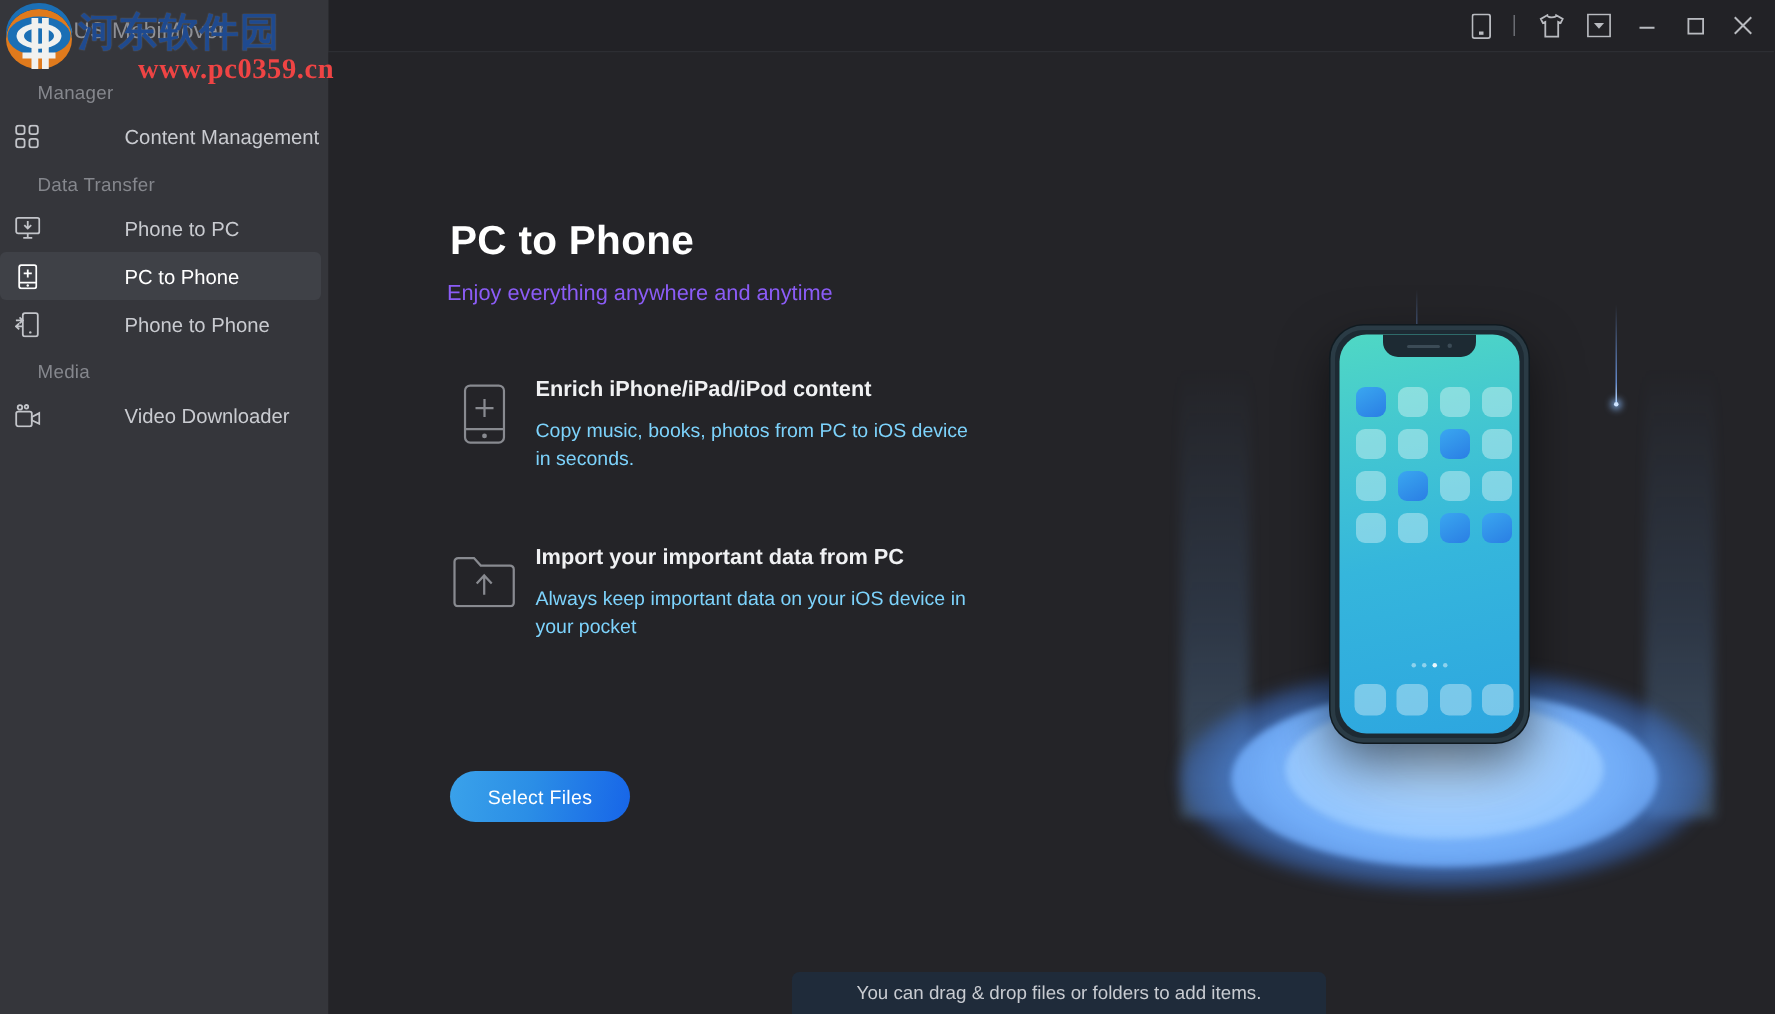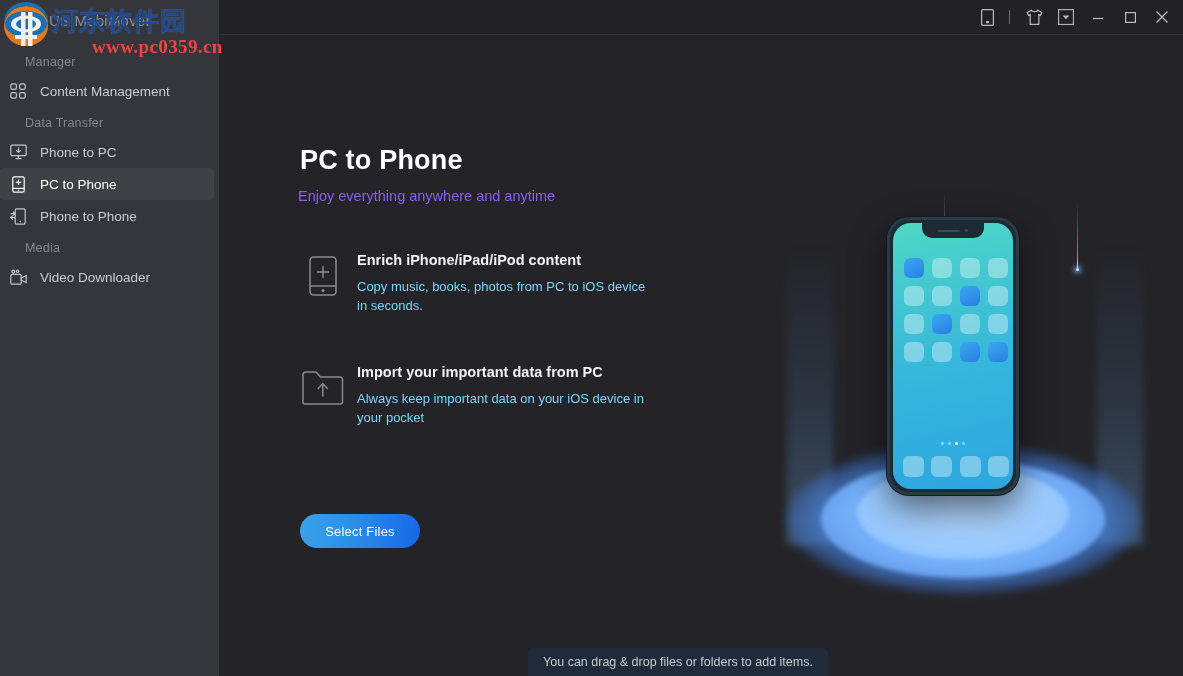--- a/index.html
+++ b/index.html
@@ -81,21 +81,21 @@
   }
   .nav-item.active { background: #3f4147; color: #ffffff; }
   .nav-ico {
     width: 20px; height: 20px;
     display: flex; align-items: center; justify-content: center;
     margin-right: 12px;
     color: #c3c5ca;
     flex: 0 0 20px;
   }
   .nav-item.active .nav-ico { color: #ffffff; }
-  .nav-label { white-space: nowrap; }
+  .nav-label { white-space: nowrap; margin-left: 43px; }
 
   
   .watermark {
     position: absolute;
     left: 0; top: 0;
     width: 219px; height: 60px;
     pointer-events: none;
     z-index: 40;
     text-align: right;
   }
@@ -173,21 +173,21 @@
     color: #ffffff;
     font-family: "Liberation Sans", sans-serif;
     font-size: 13px;
     cursor: pointer;
     letter-spacing: .2px;
   }
 
   .dropbar {
     position: absolute;
     left: 309px; top: 613px;
-    width: 300px; height: 28px;
+    width: 356px; height: 28px;
     background: #1f2b3a;
     border-radius: 5px 5px 0 0;
     display: flex;
     align-items: center;
     justify-content: center;
     color: #c8cbd1;
     font-size: 12.5px;
   }
 
   

